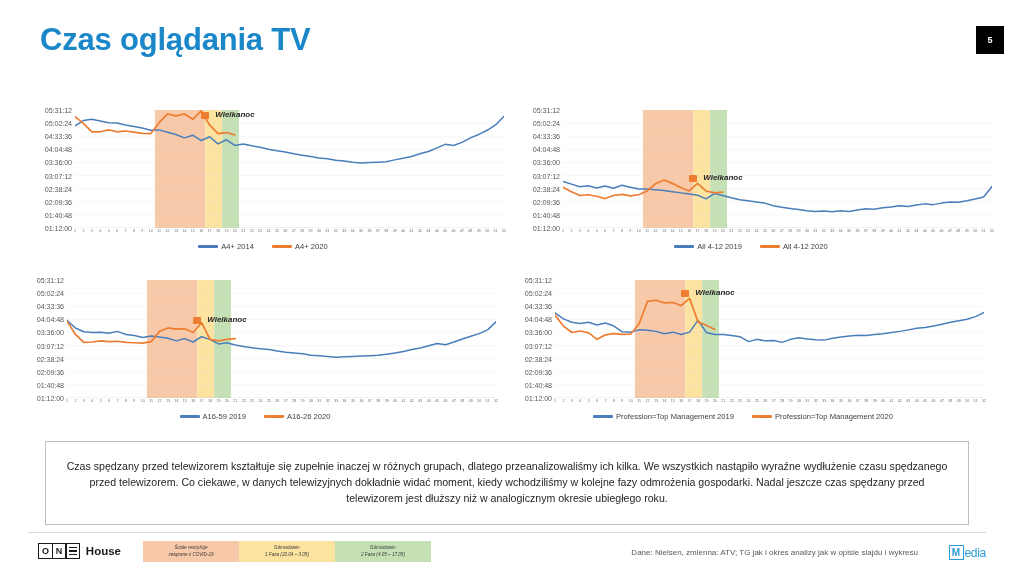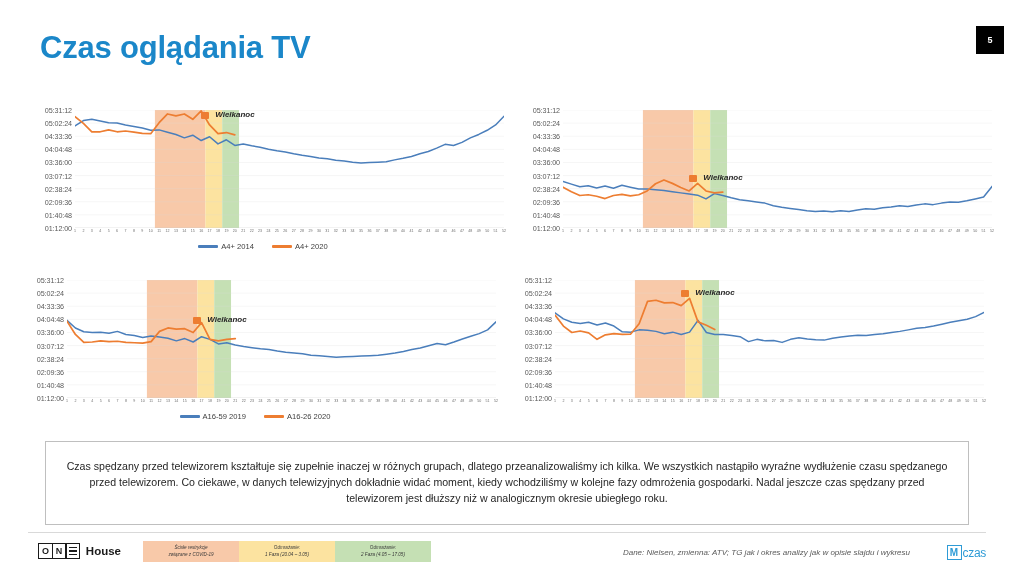--- a/index.html
+++ b/index.html
@@ -8,21 +8,20 @@
     font-family:"Liberation Sans", sans-serif;
     overflow:hidden;position:relative;
   }
   .slide{position:absolute;inset:0;background:#fff;}
 
   
   .title{
     position:absolute;left:40px;top:22px;
     font-size:31px;font-weight:bold;color:#1b87c9;
     letter-spacing:-0.2px;
-    margin-top:8px;
   }
   .subtitle{
     position:absolute;left:41px;top:72px;
     font-size:16.5px;font-weight:bold;color:#1a1a1a;
   }
   .page-badge{
     position:absolute;right:10px;top:26px;
     width:28px;height:28px;background:#000;
     color:#fff;font-size:9px;font-weight:bold;
     display:flex;align-items:center;justify-content:center;
@@ -109,22 +108,22 @@
     width:96px;height:21px;
     display:flex;flex-direction:column;align-items:center;justify-content:center;
     font-size:4.6px;font-style:italic;color:#3a3a3a;line-height:1.45;
     text-align:center;
   }
   .phase.p1{background:#F8C9A9;}
   .phase.p2{background:#FCE3A0;}
   .phase.p3{background:#C5E0B4;}
 
   .source{
-    position:absolute;right:104px;top:548px;
-    font-size:8px;font-style:italic;color:#595959;white-space:nowrap;
+    position:absolute;right:96px;top:548px;
+    font-size:8px;color:#595959;white-space:nowrap;
   }
   .mlogo{
     position:absolute;right:28px;top:545px;
     display:flex;align-items:center;
   }
   .mlogo .mbox{
     width:13px;height:13px;border:1.3px solid #2E9BD6;
     color:#2E9BD6;font-size:10px;font-weight:bold;
     display:flex;align-items:center;justify-content:center;
   }
@@ -326,20 +325,30 @@
             <span style="left: 90.1961%;">47</span>
             <span style="left: 92.1569%;">48</span>
             <span style="left: 94.1176%;">49</span>
             <span style="left: 96.0784%;">50</span>
             <span style="left: 98.0392%;">51</span>
             <span style="left: 100%;">52</span>
           </div>
         <span class="wk-marker" style="left: 183.176px; top: 64.9733px;"></span>
         <span class="wielkanoc" style="left: 197.176px; top: 62.9733px;">Wielkanoc</span>
       </div>
+      <div class="legend">
+        <span class="leg-item">
+            <i class="leg-swatch" style="background: rgb(74, 126, 187);"></i>
+            <span>All 4-12 2019</span>
+          </span>
+        <span class="leg-item">
+            <i class="leg-swatch" style="background: rgb(237, 125, 49);"></i>
+            <span>All 4-12 2020</span>
+          </span>
+      </div>
     </div>
 
     <div class="chart-cell cell-2">
       <div class="chart-box">
         <div class="ylabels">
             <div style="top: 0%;">05:31:12</div>
             <div style="top: 11.1111%;">05:02:24</div>
             <div style="top: 22.2222%;">04:33:36</div>
             <div style="top: 33.3333%;">04:04:48</div>
             <div style="top: 44.4444%;">03:36:00</div>
@@ -522,20 +531,30 @@
             <span style="left: 90.1961%;">47</span>
             <span style="left: 92.1569%;">48</span>
             <span style="left: 94.1176%;">49</span>
             <span style="left: 96.0784%;">50</span>
             <span style="left: 98.0392%;">51</span>
             <span style="left: 100%;">52</span>
           </div>
         <span class="wk-marker" style="left: 183.176px; top: 9.58488px;"></span>
         <span class="wielkanoc" style="left: 197.176px; top: 7.58488px;">Wielkanoc</span>
       </div>
+      <div class="legend">
+        <span class="leg-item">
+            <i class="leg-swatch" style="background: rgb(74, 126, 187);"></i>
+            <span>Profession=Top Management 2019</span>
+          </span>
+        <span class="leg-item">
+            <i class="leg-swatch" style="background: rgb(237, 125, 49);"></i>
+            <span>Profession=Top Management 2020</span>
+          </span>
+      </div>
     </div>
   </div>
 
   <div class="summary">
     <p>Czas spędzany przed telewizorem kształtuje się zupełnie inaczej w różnych grupach, dlatego przeanalizowaliśmy ich kilka. We wszystkich nastąpiło wyraźne wydłużenie czasu spędzanego przed telewizorem. Co ciekawe, w danych telewizyjnych dokładnie widać moment, kiedy wchodziliśmy w kolejne fazy odmrożenia gospodarki. Nadal jeszcze czas spędzany przed telewizorem jest dłuższy niż w analogicznym okresie ubiegłego roku.</p>
   </div>
 
   <div class="footer-rule"></div>
 
   <div class="onehouse">
@@ -565,16 +584,16 @@
     <div class="phase p3">
       <span>Odmrażanie:</span>
       <span>2 Faza (4.05 – 17.05)</span>
     </div>
   </div>
 
   <div class="source">Dane: Nielsen, zmienna: ATV; TG jak i okres analizy jak w opisie slajdu i wykresu</div>
 
   <div class="mlogo">
     <span class="mbox">M</span>
-    <span class="mtxt">czas</span>
+    <span class="mtxt">edia</span>
   </div>
 
 </div>
 
 </body></html>

